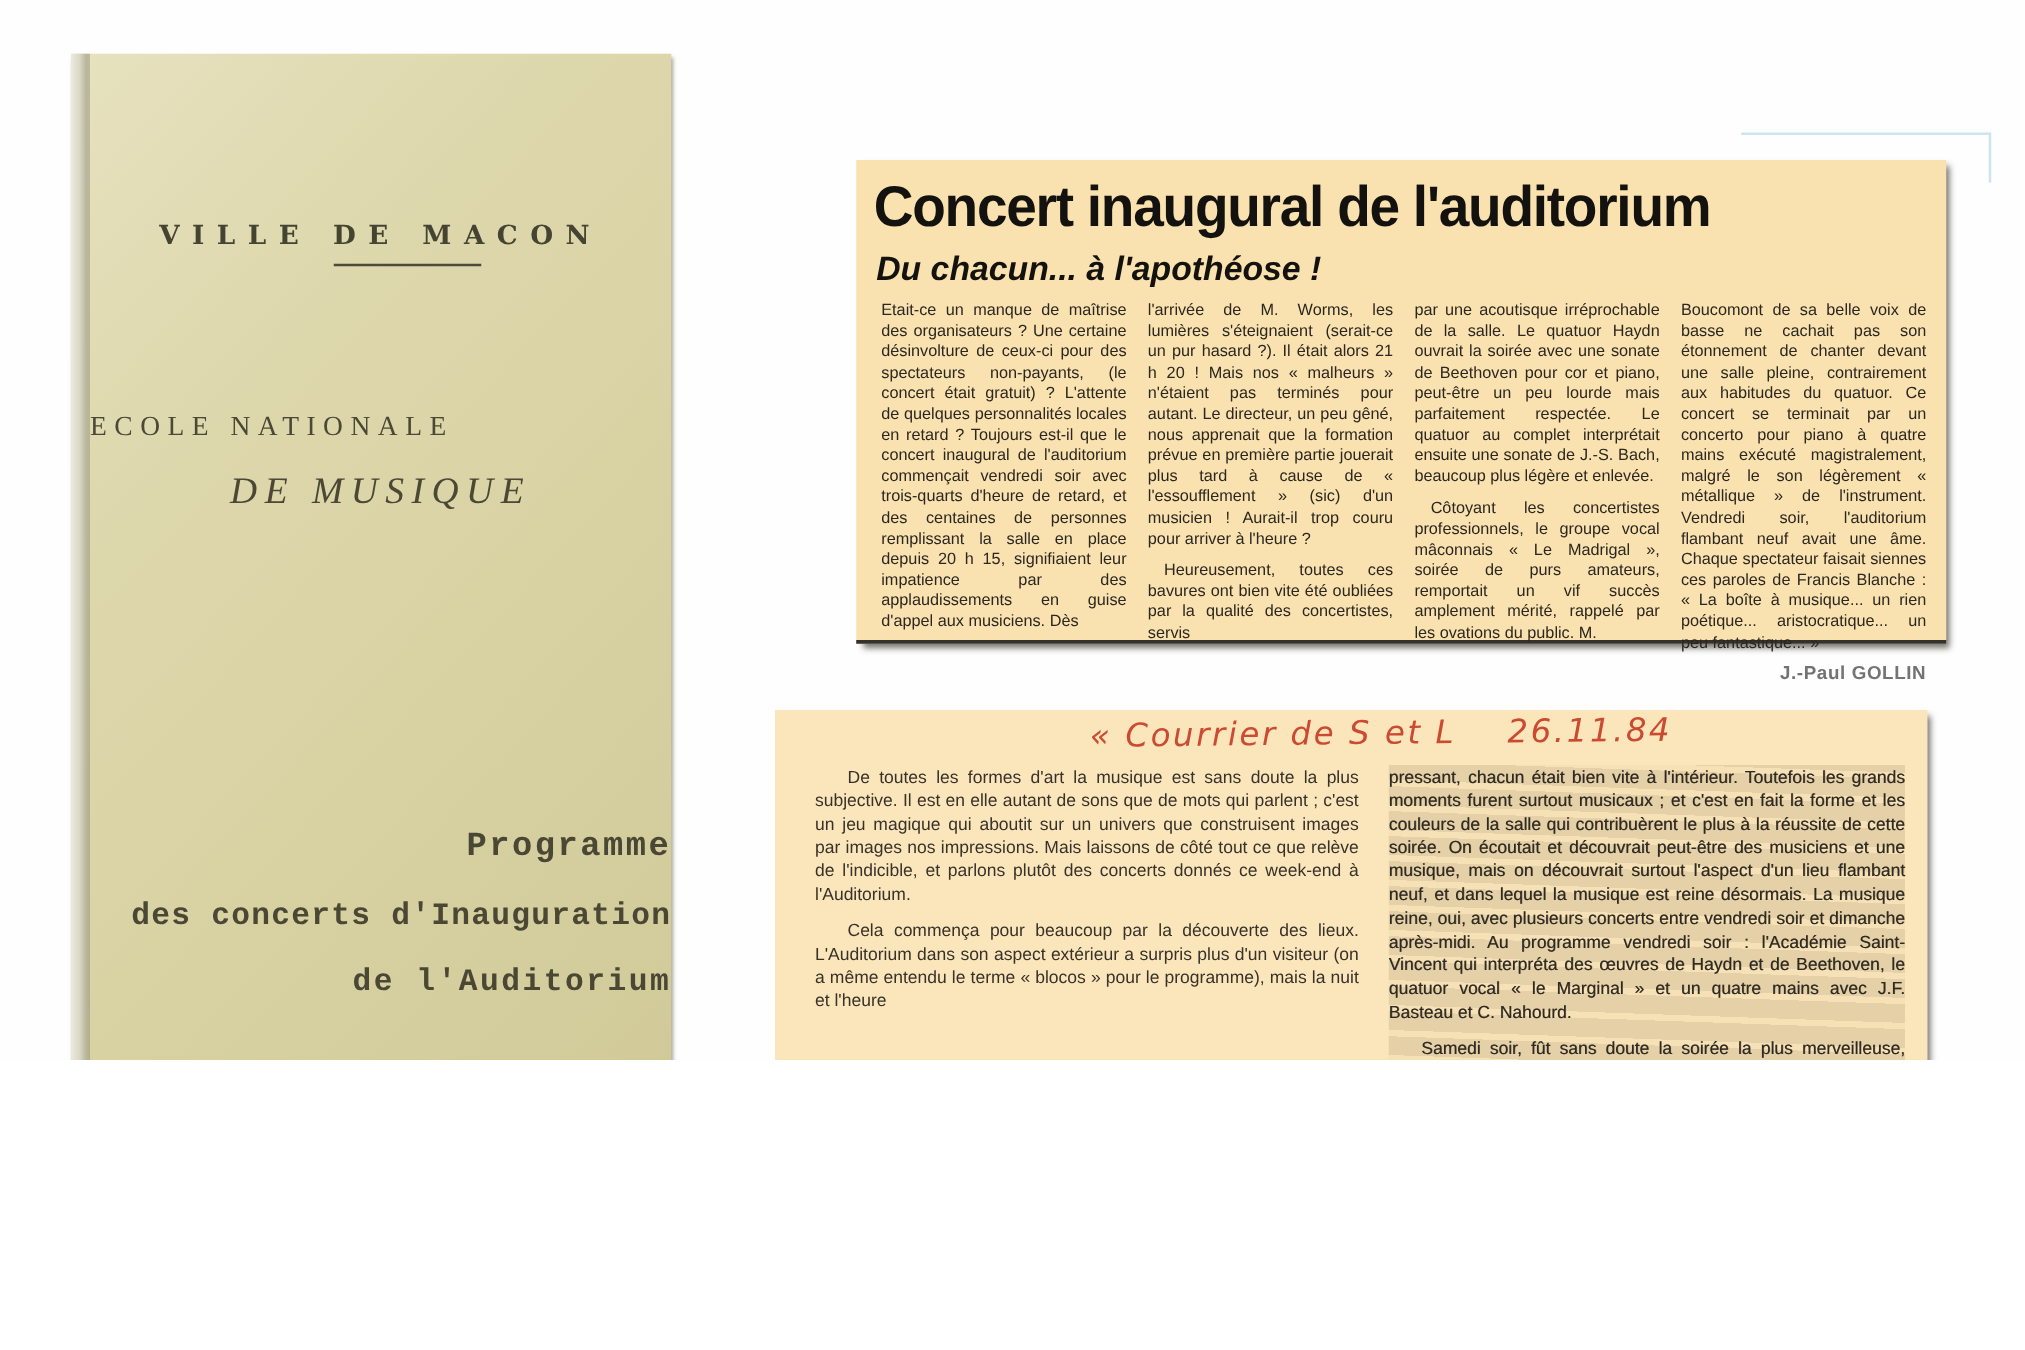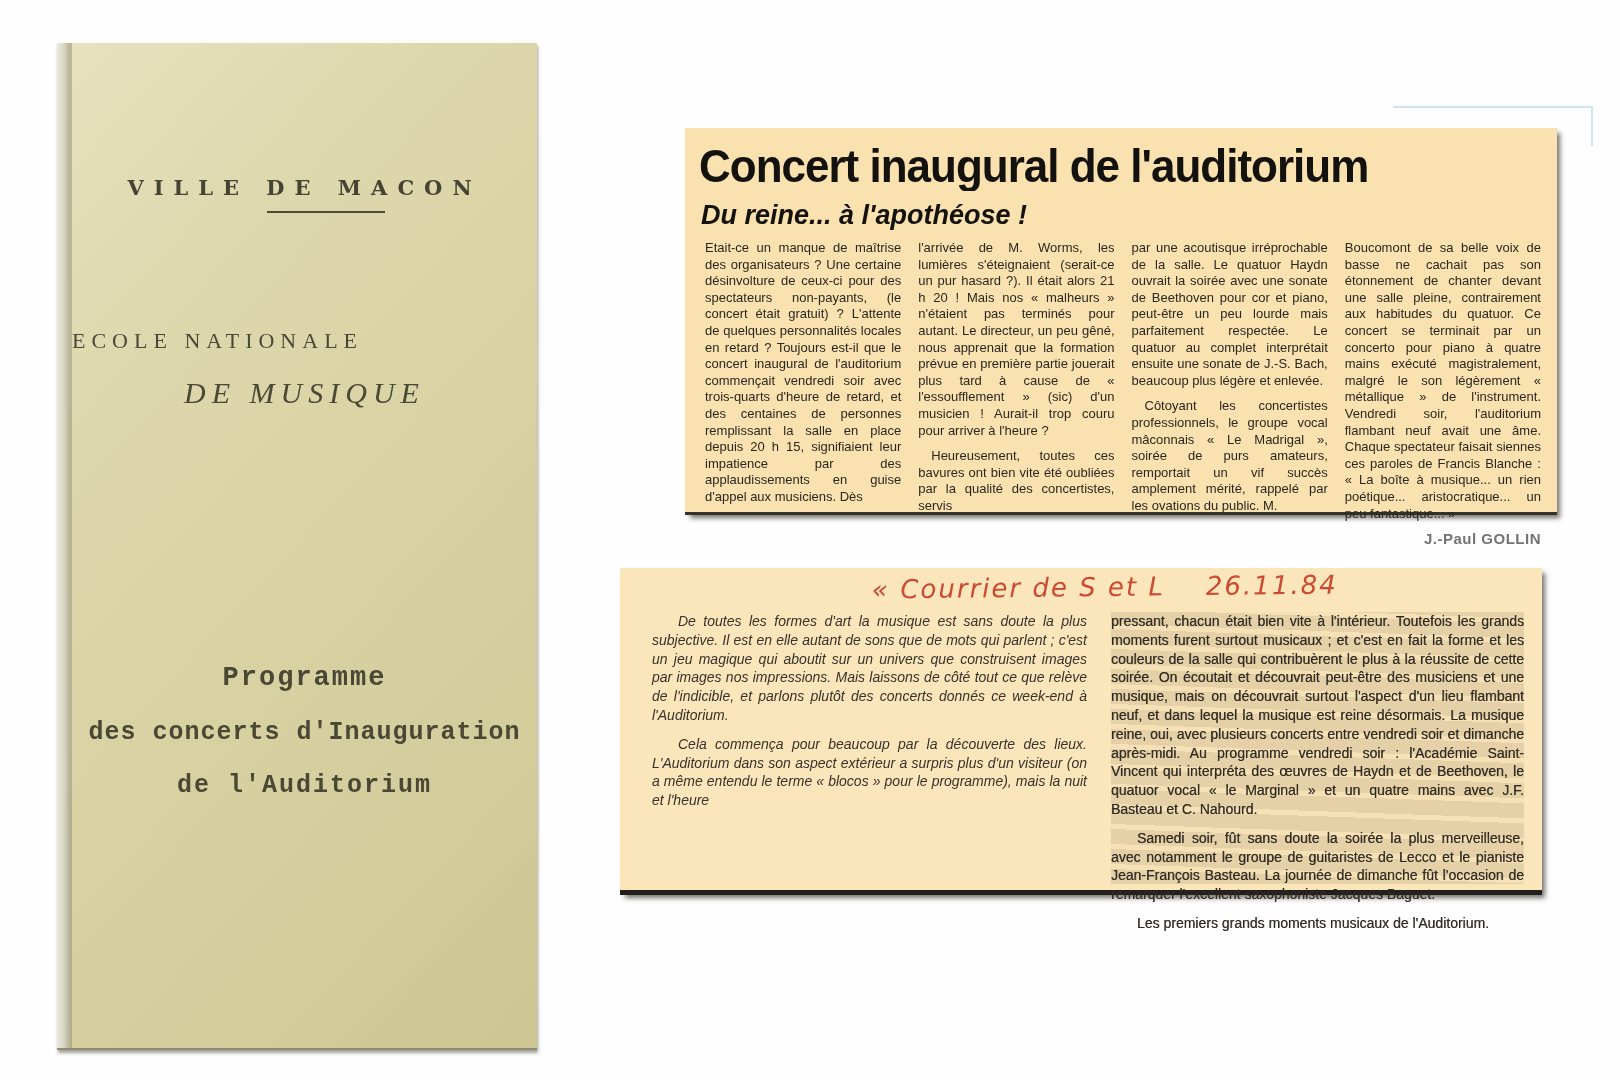--- a/index.html
+++ b/index.html
@@ -1,17 +1,17 @@
 <!DOCTYPE html>
 <html><head>
 <meta charset="utf-8">
 <style>
   html,body{margin:0;padding:0;background:#ffffff;}
   #canvas{
-    position:relative;width:1620px;height:1080px;background:#fefefe;overflow:hidden;
+    position:relative;width:1620px;height:848px;background:#fefefe;overflow:hidden;
     font-family:"Liberation Sans",sans-serif;
   }
 
   
   .booklet{
     position:absolute;left:57px;top:43px;width:480px;height:1005px;
     background:linear-gradient(133deg,#e7e2bf 0%,#ddd7ac 28%,#d8d2a3 55%,#d2cb9a 82%,#cdc692 100%);
     box-shadow:1px 3px 3px rgba(90,85,70,.55);
     border-bottom:2px solid #8f8c76;
   }
@@ -29,21 +29,21 @@
   }
   .booklet .bk-title1{
     position:absolute;top:285px;left:15px;right:0;text-align:left;
     font-family:"Liberation Serif",serif;font-size:22px;letter-spacing:6px;color:#4b4936;
   }
   .booklet .bk-title2{
     position:absolute;top:333px;left:15px;right:0;text-align:center;
     font-family:"Liberation Serif",serif;font-size:30px;letter-spacing:6px;color:#4b4936;font-style:italic;
   }
   .bk-typed{
-    position:absolute;left:15px;right:0;text-align:center;
+    position:absolute;left:15px;right:0;text-align:right;
     font-family:"Liberation Mono",monospace;font-weight:bold;color:#4a4835;
   }
   .bk-prog1{top:620px;font-size:27px;letter-spacing:2px;}
   .bk-prog2{top:675px;font-size:25px;letter-spacing:1px;}
   .bk-prog3{top:728px;font-size:25px;letter-spacing:2px;}
 
   
   .clip{position:absolute;box-shadow:4px 4px 5px -1px rgba(45,40,32,.65);}
   .clip-top{
     left:685px;top:128px;width:872px;height:384px;
@@ -83,21 +83,21 @@
   .handwriting{
     position:absolute;top:4px;left:252px;
     font-family:"DejaVu Sans",sans-serif;font-style:italic;
     font-size:26px;color:#cb4a32;letter-spacing:2px;transform:rotate(-.6deg);
     white-space:pre;
   }
   .clip-bottom .col-row{top:44px;left:32px;right:18px;bottom:6px;gap:24px;}
   .col-b{font-size:14px;line-height:18.8px;color:#37312a;text-align:justify;}
   .col-b p{margin:0 0 10px 0;}
   .col-b p.ind{text-indent:26px;}
-  .col-b1{flex:0 0 435px;font-style:italic;}
+  .col-b1{flex:0 0 435px;}
   .col-b2{flex:1;}
   .smudged{
     color:#2e2921;text-shadow:.4px 0 0 rgba(46,41,33,.55);
     background-image:repeating-linear-gradient(2deg,rgba(95,78,50,.14) 0 15px,rgba(95,78,50,.03) 15px 20px);
   }
 </style>
 </head>
 <body>
 
 <div id="canvas">
@@ -109,21 +109,21 @@
     <div class="bk-title2">DE MUSIQUE</div>
     <div class="bk-typed bk-prog1">Programme</div>
     <div class="bk-typed bk-prog2">des concerts d'Inauguration</div>
     <div class="bk-typed bk-prog3">de l'Auditorium</div>
   </div>
 
   <div class="scan-artifact"></div>
 
   <div class="clip clip-top">
     <div class="headline">Concert inaugural de l'auditorium</div>
-    <div class="subheadline">Du reine... à l'apothéose !</div>
+    <div class="subheadline">Du chacun... à l'apothéose !</div>
     <div class="col-row">
       <div class="news-col italic-col indent-sm">
         <p>Etait-ce un manque de maîtrise des organisateurs ? Une certaine désinvolture de ceux-ci pour des spectateurs non-payants, (le concert était gratuit) ? L'attente de quelques personnalités locales en retard ? Toujours est-il que le concert inaugural de l'auditorium commençait vendredi soir avec trois-quarts d'heure de retard, et des centaines de personnes remplissant la salle en place depuis 20 h 15, signifiaient leur impatience par des applaudissements en guise d'appel aux musiciens. Dès</p>
       </div>
       <div class="news-col italic-col indent-sm">
         <p>l'arrivée de M. Worms, les lumières s'éteignaient (serait-ce un pur hasard ?). Il était alors 21 h 20 ! Mais nos « malheurs » n'étaient pas terminés pour autant. Le directeur, un peu gêné, nous apprenait que la formation prévue en première partie jouerait plus tard à cause de « l'essoufflement » (sic) d'un musicien ! Aurait-il trop couru pour arriver à l'heure ?</p>
         <p class="ind">Heureusement, toutes ces bavures ont bien vite été oubliées par la qualité des concertistes, servis</p>
       </div>
       <div class="news-col italic-col indent-sm">
         <p>par une acoutisque irréprochable de la salle. Le quatuor Haydn ouvrait la soirée avec une sonate de Beethoven pour cor et piano, peut-être un peu lourde mais parfaitement respectée. Le quatuor au complet interprétait ensuite une sonate de J.-S. Bach, beaucoup plus légère et enlevée.</p>

